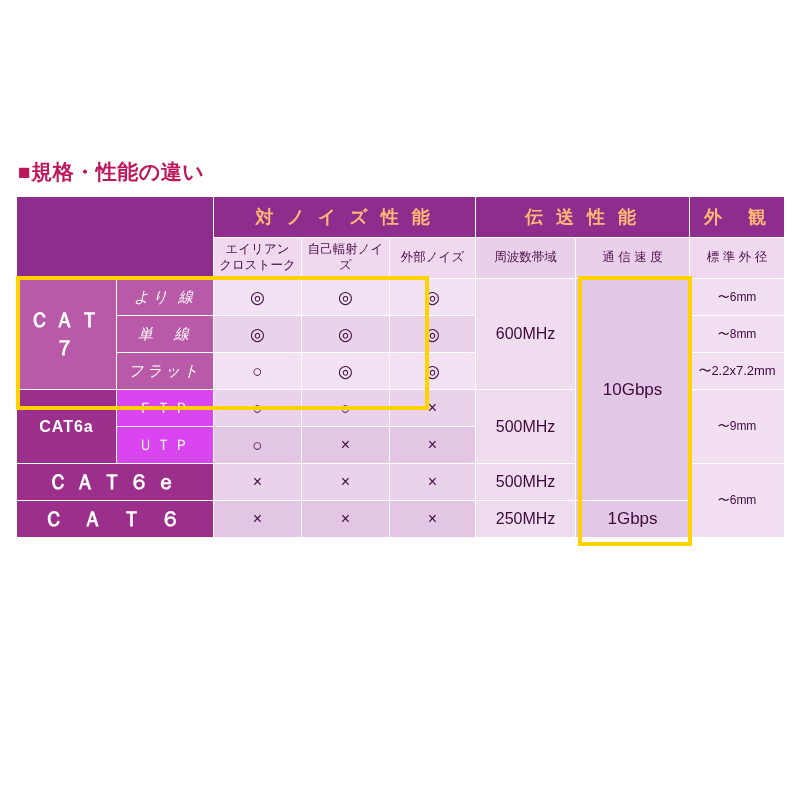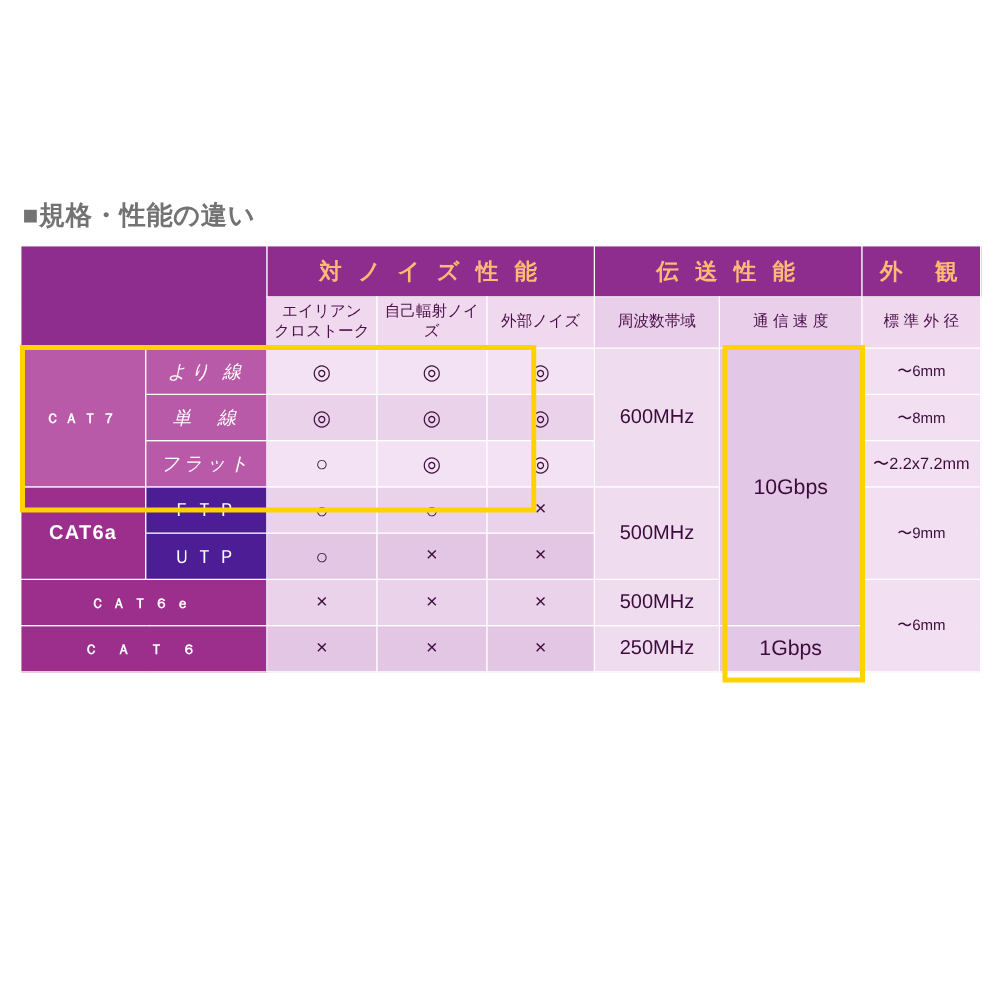--- a/index.html
+++ b/index.html
@@ -8,21 +8,21 @@
     background:#ffffff;
     font-family:"Liberation Sans","DejaVu Sans",sans-serif;
     color:#3a0b3a;
     overflow:hidden;
   }
   .page{position:relative;width:800px;height:800px;}
 
   
   .heading{
     position:absolute;left:18px;top:158px;
-    font-size:21px;font-weight:bold;color:#737373;
+    font-size:21px;font-weight:bold;color:#be185d;
     letter-spacing:0.5px;
   }
 
   
   .table-wrap{
     position:absolute;left:16px;top:196px;
     width:768px;
   }
   table{
     border-collapse:collapse;
@@ -44,26 +44,26 @@
     letter-spacing:4px;height:40px;
   }
   .hdr-corner{background:#8e2d8e;}
   .hdr-sub{
     background:#f0d9ef;color:#4a0f4a;font-size:12.5px;height:40px;line-height:1.25;
   }
   .hdr-sub.dark{background:#e9cfe9;}
 
   
   .cat-label{
-    background:#9c2f8c;color:#ffffff;font-size:11px;font-weight:bold;letter-spacing:4px;
+    background:#9c2f8c;color:#ffffff;font-size:21px;font-weight:bold;letter-spacing:4px;
   }
   .cat-label.cat7{background:#b85aa8;}
   .cat-label.wide{letter-spacing:6px;}
   .sub-label{
-    background:#4c1d95;color:#ffffff;font-size:15px;letter-spacing:3px;
+    background:#d946ef;color:#ffffff;font-size:15px;letter-spacing:3px;
   }
   .sub-label.cat7{background:#b85aa8;font-style:italic;}
 
   
   .cell{height:36px;}
   .lav1{background:#f3e2f3;}
   .lav2{background:#ead3ea;}
   .lav3{background:#e2c6e4;}
   .freq{background:#efdcee;font-size:16px;}
   .speed{background:#e3c7e6;font-size:17px;text-align:center;}

